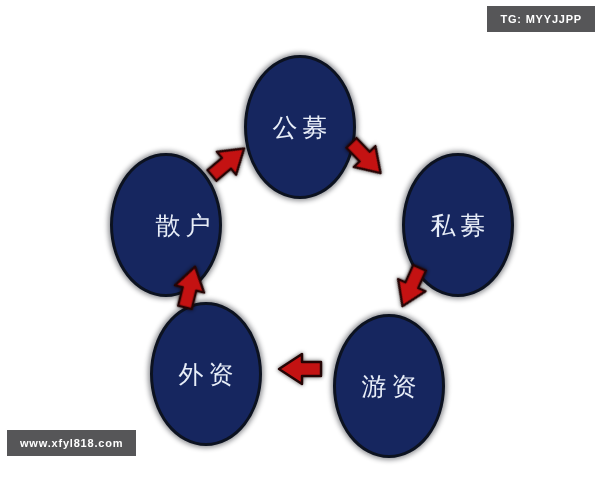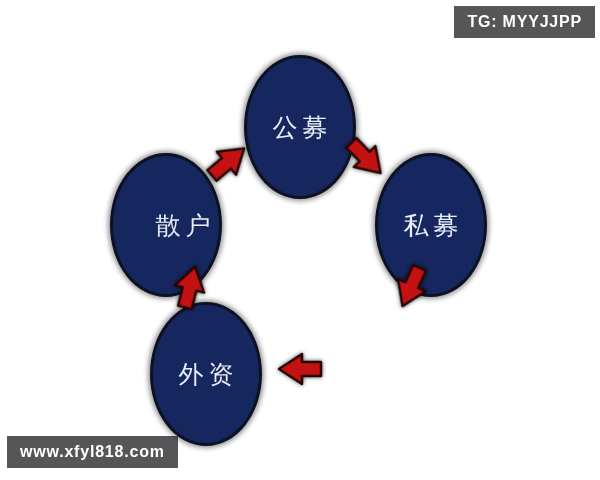--- a/index.html
+++ b/index.html
@@ -21,28 +21,28 @@
     position:relative;
     width:600px;height:480px;
     background:var(--page-bg);
     overflow:hidden;
   }
   
   .tag{
     position:absolute;
     background:var(--tag-bg);
     color:var(--tag-text);
-    font-size:16px;
+    font-size:11px;
     font-weight:bold;
     letter-spacing:0.8px;
     padding:7px 13px;
     white-space:nowrap;
   }
   .tag-tr{ top:6px; right:5px; }
-  .tag-bl{ left:7px; bottom:12px; }
+  .tag-bl{ left:7px; bottom:24px; }
 
   
   .node{
     position:absolute;
     width:112px;height:144px;
     border-radius:50%;
     background:var(--node-fill);
     border:3px solid var(--node-outline);
     box-sizing:border-box;
     box-shadow:0 0 5px 2px rgba(8,10,20,0.45);
@@ -52,21 +52,21 @@
   }
   .node-label{
     color:var(--node-text);
     font-size:25px;
     letter-spacing:5px;
     text-indent:5px;
     white-space:nowrap;
   }
   .node-top          { left:244px; top:55px;  }
   .node-left         { left:110px; top:153px;padding-left:34px; }
-  .node-right        { left:375px; top:153px; }
+  .node-right        { left:402px; top:153px; }
   .node-bottom-left  { left:150px; top:302px; }
   .node-bottom-right { left:333px; top:314px; }
 
   
   .arrow{
     position:absolute;
     width:46px;height:38px;
     filter:drop-shadow(0 0 2px rgba(0,0,0,0.65));
   }
   .arrow svg{display:block;width:100%;height:100%;}
@@ -90,20 +90,23 @@
   <div class="tag tag-tr">TG: MYYJJPP</div>
 
   <div class="tag tag-bl">www.xfyl818.com</div>
 
   <div class="node node-top">
     <span class="node-label">公募</span>
   </div>
   <div class="node node-right">
     <span class="node-label">私募</span>
   </div>
+  <div class="node node-bottom-right">
+    <span class="node-label">游资</span>
+  </div>
   <div class="node node-bottom-left">
     <span class="node-label">外资</span>
   </div>
   <div class="node node-left">
     <span class="node-label">散户</span>
   </div>
 
   <div class="arrow arrow-1">
     <svg viewBox="0 0 46 38">
         <polygon points="2,12 21,12 21,4 44,19 21,34 21,26 2,26"></polygon>

